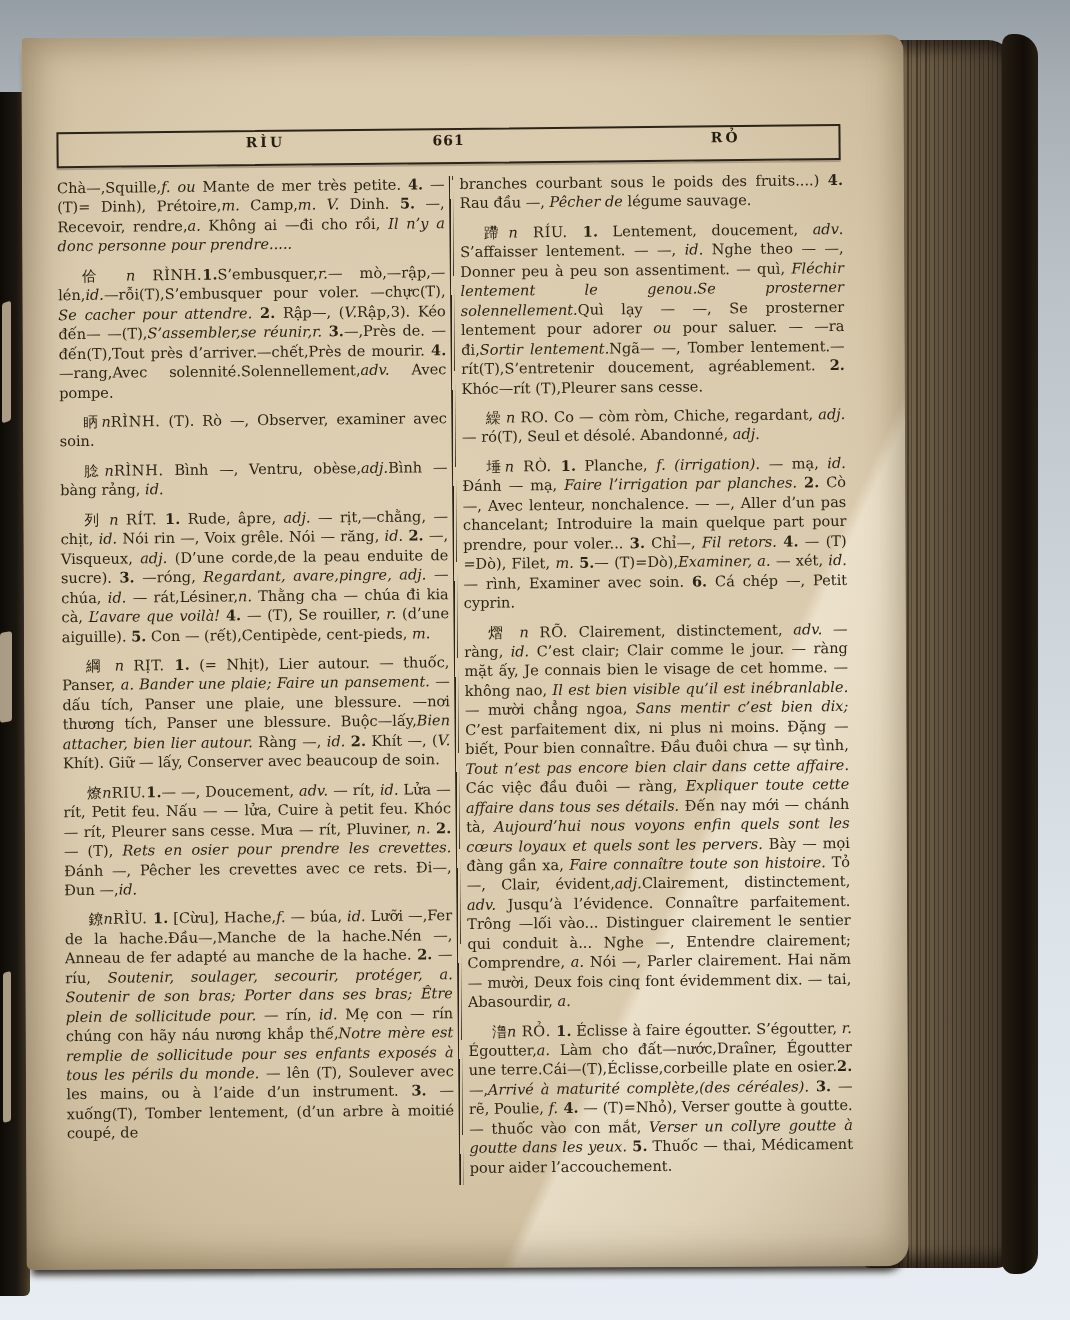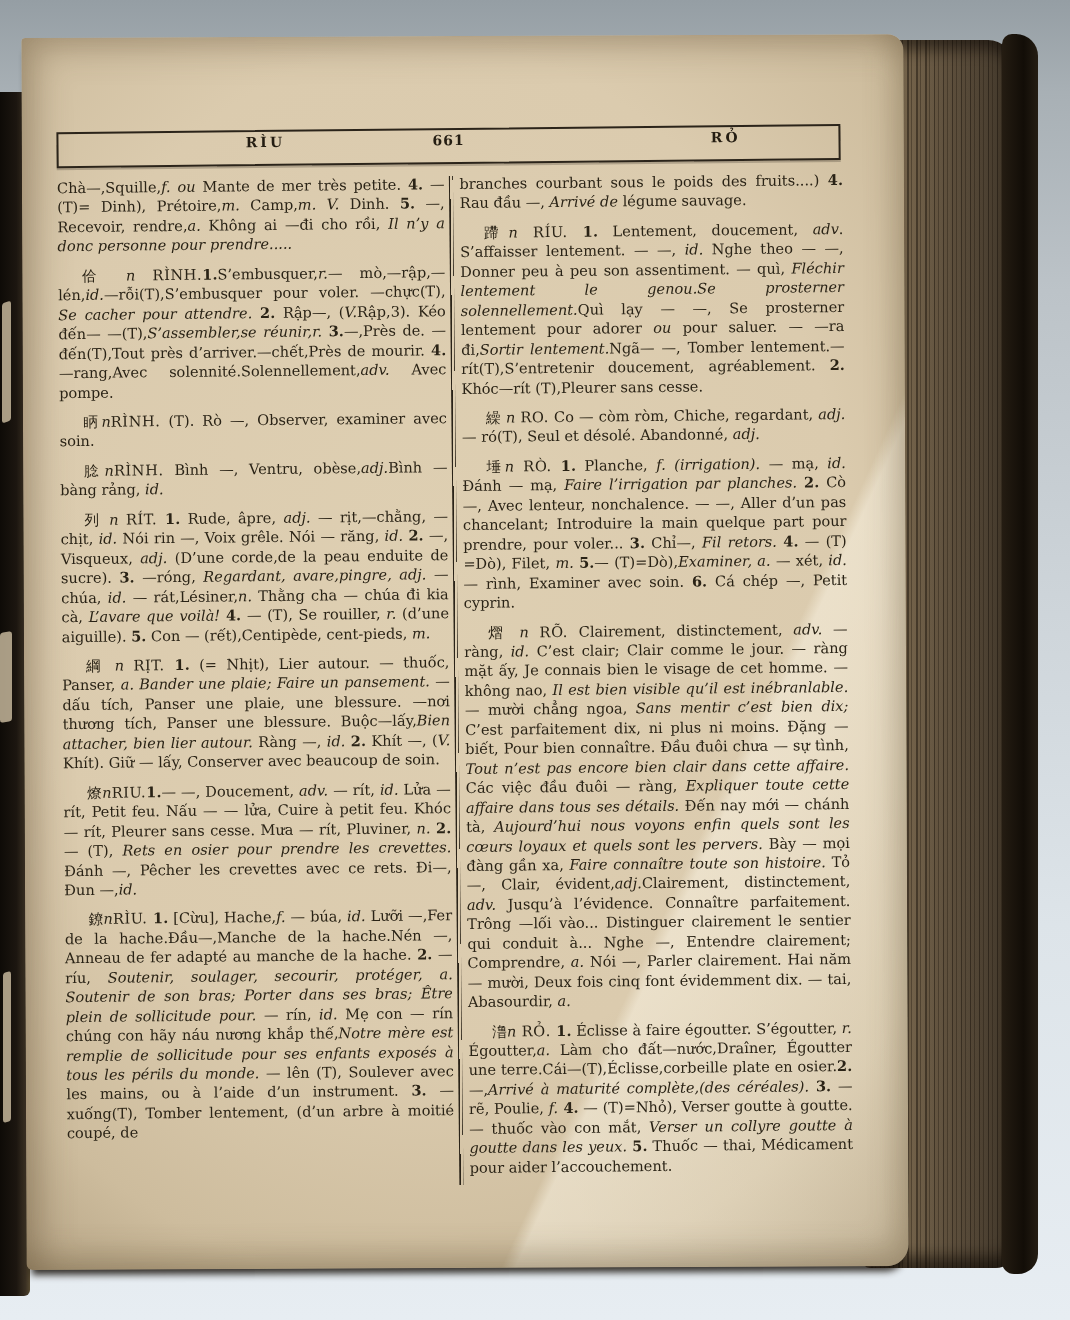--- a/index.html
+++ b/index.html
@@ -115,21 +115,21 @@
             <p class="para entry"><span class="c">佮</span><span class="pos"> n </span><span class="hw">RÌNH.</span><span class="b">1.</span><span>S’embusquer,</span><span class="i">r.</span><span>— mò,—rập,— lén,</span><span class="i">id.</span><span>—rỗi(T),S’embusquer pour voler. —chực(T), </span><span class="i">Se cacher pour attendre.</span><span> </span><span class="b">2.</span><span> Rập—, (</span><span class="i">V.</span><span>Rập,3). Kéo đến— —(T),</span><span class="i">S’assembler,se réunir,r.</span><span> </span><span class="b">3.</span><span>—,Près de. —đến(T),Tout près d’arriver.—chết,Près de mourir. </span><span class="b">4.</span><span> —rang,Avec solennité.Solennellement,</span><span class="i">adv.</span><span> Avec pompe.</span></p>
             <p class="para entry"><span class="c">眪</span><span class="pos">n</span><span class="hw">RÌNH.</span><span> (T).  Rò —,  Observer, examiner avec soin.</span></p>
             <p class="para entry"><span class="c">腍</span><span class="pos">n</span><span class="hw">RÌNH.</span><span> Bình —, Ventru, obèse,</span><span class="i">adj.</span><span>Bình — bàng rảng, </span><span class="i">id.</span></p>
             <p class="para entry"><span class="c">列</span><span class="pos"> n </span><span class="hw">RÍT.</span><span class="b"> 1.</span><span> Rude, âpre, </span><span class="i">adj.</span><span> — rịt,—chằng, — chịt, </span><span class="i">id.</span><span> Nói rin —, Voix grêle. Nói — răng, </span><span class="i">id.</span><span> </span><span class="b">2.</span><span> —, Visqueux, </span><span class="i">adj.</span><span> (D’une corde,de la peau enduite de sucre). </span><span class="b">3.</span><span> —róng, </span><span class="i">Regardant, avare,pingre, adj.</span><span> — chúa, </span><span class="i">id.</span><span> — rát,Lésiner,</span><span class="i">n.</span><span> Thằng cha — chúa đi kia cà, </span><span class="i">L’avare que voilà!</span><span> </span><span class="b">4.</span><span> — (T), Se rouiller, </span><span class="i">r.</span><span> (d’une aiguille). </span><span class="b">5.</span><span> Con — (rết),Centipède, cent-pieds, </span><span class="i">m.</span></p>
             <p class="para entry"><span class="c">綱</span><span class="pos"> n </span><span class="hw">RỊT.</span><span class="b"> 1.</span><span> (= Nhịt), Lier autour. — thuốc, Panser, </span><span class="i">a.</span><span> </span><span class="i">Bander une plaie; Faire un pansement.</span><span> — dấu tích, Panser une plaie, une blessure. —nơi thương tích, Panser une blessure. Buộc—lấy,</span><span class="i">Bien attacher, bien lier autour.</span><span> Ràng —, </span><span class="i">id.</span><span> </span><span class="b">2.</span><span> Khít —, (</span><span class="i">V.</span><span> Khít). Giữ — lấy, Conserver avec beaucoup de soin.</span></p>
             <p class="para entry"><span class="c">燎</span><span class="pos">n</span><span class="hw">RIU.</span><span class="b">1.</span><span>— —, Doucement, </span><span class="i">adv.</span><span> — rít, </span><span class="i">id.</span><span> Lửa — rít, Petit feu. Nấu — — lửa, Cuire à petit feu. Khóc — rít, Pleurer sans cesse. Mưa — rít, Pluviner, </span><span class="i">n.</span><span> </span><span class="b">2.</span><span> — (T), </span><span class="i">Rets en osier pour prendre les crevettes.</span><span> Đánh —, Pêcher les crevettes avec ce rets. Đi—, Đun —,</span><span class="i">id.</span></p>
             <p class="para entry"><span class="c">鐐</span><span class="pos">n</span><span class="hw">RÌU.</span><span class="b"> 1.</span><span> [Cừu], Hache,</span><span class="i">f.</span><span> — búa, </span><span class="i">id.</span><span> Lưỡi —,Fer de la hache.Đầu—,Manche de la hache.Nén —, Anneau de fer adapté au manche de la hache. </span><span class="b">2.</span><span> — ríu, </span><span class="i">Soutenir, soulager, secourir, protéger, a. Soutenir de son bras; Porter dans ses bras; Être plein de sollicitude pour.</span><span> — rín, </span><span class="i">id.</span><span> Mẹ con — rín chúng con hãy náu nương khắp thế,</span><span class="i">Notre mère est remplie de sollicitude pour ses enfants exposés à tous les périls du monde.</span><span> — lên (T), Soulever avec les mains, ou à l’aide d’un instrument. </span><span class="b">3.</span><span> — xuống(T), Tomber lentement, (d’un arbre à moitié coupé, de</span></p>
           </div>
         <div class="divider"></div>
         <div class="col right-col">
-            <p class="para"><span>branches courbant sous le poids des fruits....) </span><span class="b">4.</span><span> Rau đầu —, </span><span class="i">Arrivé de</span><span> légume sauvage.</span></p>
+            <p class="para"><span>branches courbant sous le poids des fruits....) </span><span class="b">4.</span><span> Rau đầu —, </span><span class="i">Pêcher de</span><span> légume sauvage.</span></p>
             <p class="para entry"><span class="c">蹛</span><span class="pos">n</span><span class="hw"> RÍU.</span><span class="b"> 1.</span><span> Lentement, doucement, </span><span class="i">adv</span><span>. S’affaisser lentement. — —, </span><span class="i">id.</span><span> Nghe theo — —, Donner peu à peu son assentiment. — quì, </span><span class="i">Fléchir lentement le genou.Se prosterner solennellement.</span><span>Quì lạy — —, Se prosterner lentement pour adorer </span><span class="i">ou</span><span> pour saluer. — —ra đi,</span><span class="i">Sortir lentement.</span><span>Ngã— —, Tomber lentement.—rít(T),S’entretenir doucement, agréablement. </span><span class="b">2.</span><span> Khóc—rít (T),Pleurer sans cesse.</span></p>
             <p class="para entry"><span class="c">繰</span><span class="pos"> n </span><span class="hw">RO.</span><span> Co — còm ròm, Chiche, regardant, </span><span class="i">adj.</span><span> — ró(T), Seul et désolé. Abandonné, </span><span class="i">adj.</span></p>
             <p class="para entry"><span class="c">埵</span><span class="pos">n</span><span class="hw"> RÒ.</span><span class="b"> 1.</span><span> Planche, </span><span class="i">f. (irrigation).</span><span> — mạ, </span><span class="i">id.</span><span> Đánh — mạ, </span><span class="i">Faire l’irrigation par planches.</span><span> </span><span class="b">2.</span><span> Cò —, Avec lenteur, nonchalence. — —, Aller d’un pas chancelant; Introduire la main quelque part pour prendre, pour voler... </span><span class="b">3.</span><span> Chỉ—, </span><span class="i">Fil retors.</span><span> </span><span class="b">4.</span><span> — (T) =Dò), Filet, </span><span class="i">m.</span><span> </span><span class="b">5.</span><span>— (T)=Dò),</span><span class="i">Examiner, a.</span><span> — xét, </span><span class="i">id.</span><span> — rình, Examiner avec soin. </span><span class="b">6.</span><span> Cá chép —, Petit cyprin.</span></p>
             <p class="para entry"><span class="c">熠</span><span class="pos"> n </span><span class="hw">RÕ.</span><span> Clairement, distinctement, </span><span class="i">adv.</span><span> — ràng, </span><span class="i">id.</span><span> C’est clair; Clair comme le jour. — ràng mặt ấy, Je connais bien le visage de cet homme. — không nao, </span><span class="i">Il est bien visible qu’il est inébranlable.</span><span> — mười chẳng ngoa, </span><span class="i">Sans mentir c’est bien dix;</span><span> C’est parfaitement dix, ni plus ni moins. Đặng — biết, Pour bien connaître. Đầu đuôi chưa — sự tình, </span><span class="i">Tout n’est pas encore bien clair dans cette affaire.</span><span> Các việc đầu đuôi — ràng, </span><span class="i">Expliquer toute cette affaire dans tous ses détails.</span><span> Đến nay mới — chánh tà, </span><span class="i">Aujourd’hui nous voyons enfin quels sont les cœurs loyaux et quels sont les pervers.</span><span> Bày — mọi đàng gần xa, </span><span class="i">Faire connaître toute son histoire.</span><span> Tỏ—, Clair, évident,</span><span class="i">adj.</span><span>Clairement, distinctement, </span><span class="i">adv.</span><span> Jusqu’à l’évidence. Connaître parfaitement. Trông —lối vào... Distinguer clairement le sentier qui conduit à... Nghe —, Entendre clairement; Comprendre, </span><span class="i">a.</span><span> Nói —, Parler clairement. Hai năm — mười, Deux fois cinq font évidemment dix. — tai, Abasourdir, </span><span class="i">a.</span></p>
             <p class="para entry"><span class="c">澛</span><span class="pos">n</span><span class="hw"> RỎ.</span><span class="b"> 1.</span><span> Éclisse à faire égoutter. S’égoutter, </span><span class="i">r.</span><span> Égoutter,</span><span class="i">a.</span><span> Làm cho đất—nước,Draîner, Égoutter une terre.Cái—(T),Éclisse,corbeille plate en osier.</span><span class="b">2.</span><span>—,</span><span class="i">Arrivé à maturité complète,(des céréales).</span><span> </span><span class="b">3.</span><span> —rẽ, Poulie, </span><span class="i">f.</span><span class="b"> 4.</span><span> — (T)=Nhỏ), Verser goutte à goutte. — thuốc vào con mắt, </span><span class="i">Verser un collyre goutte à goutte dans les yeux.</span><span> </span><span class="b">5.</span><span> Thuốc — thai, Médicament pour aider l’accouchement.</span></p>
           </div>
       </div>
 
     </div>
   </div>

